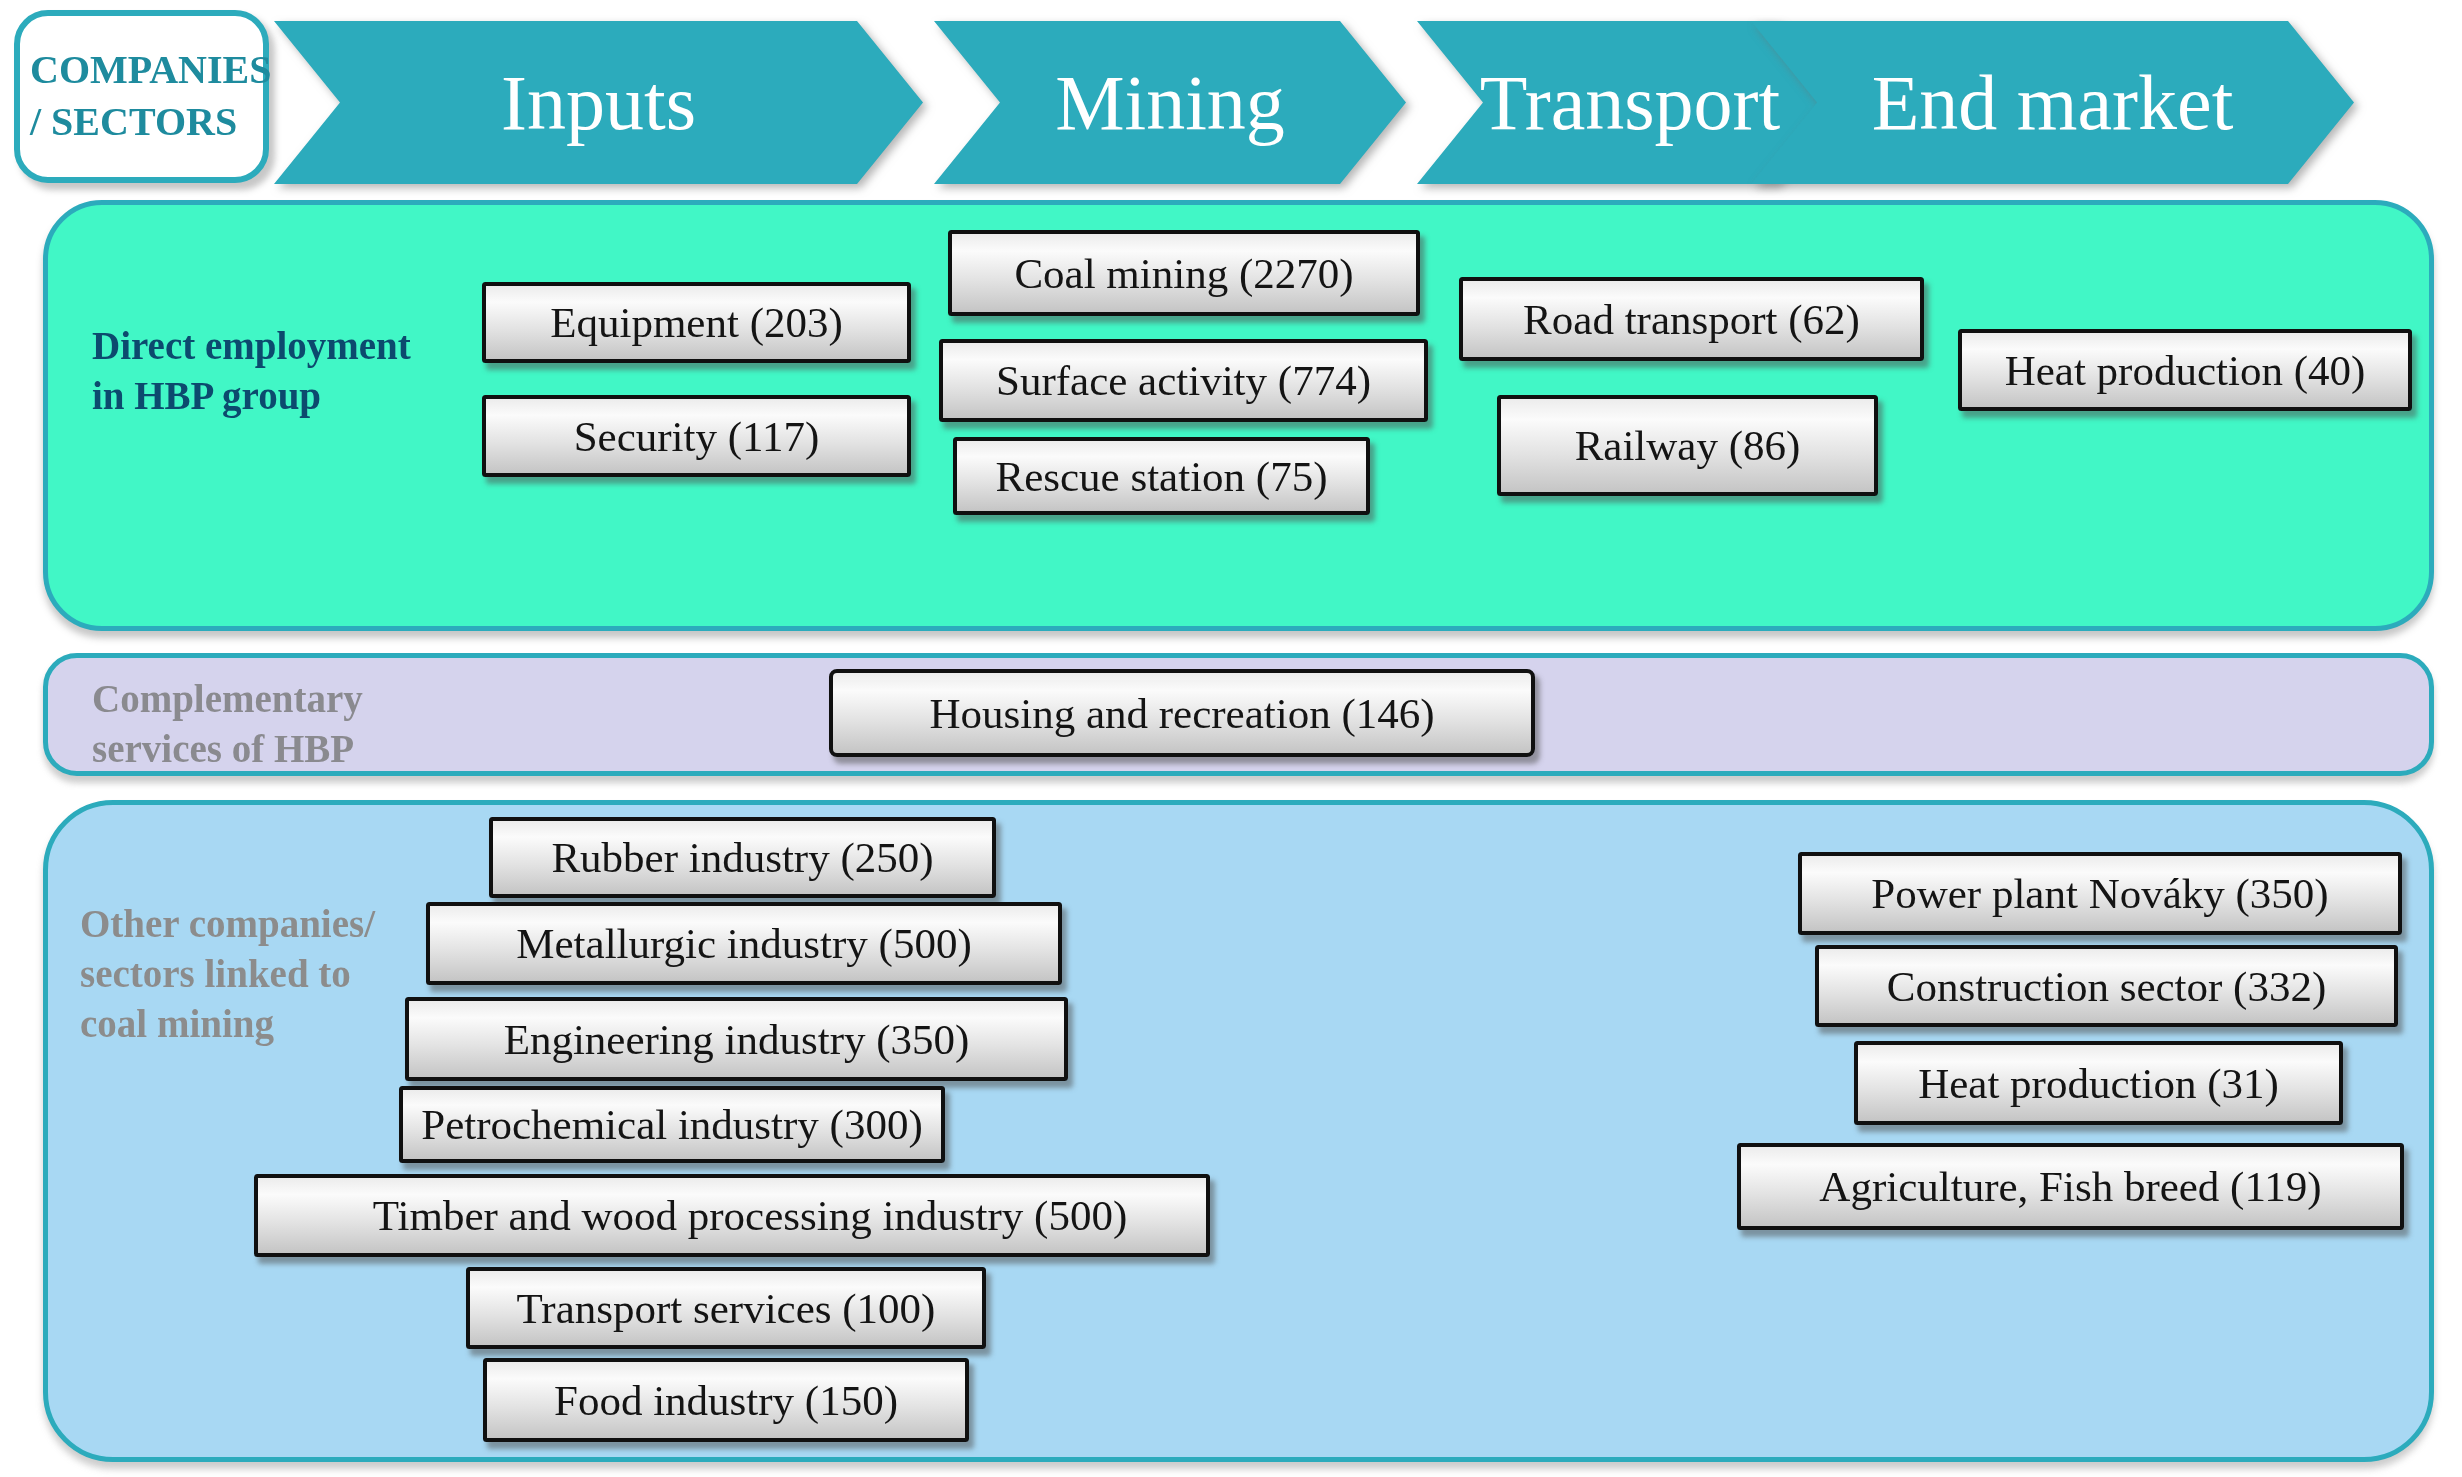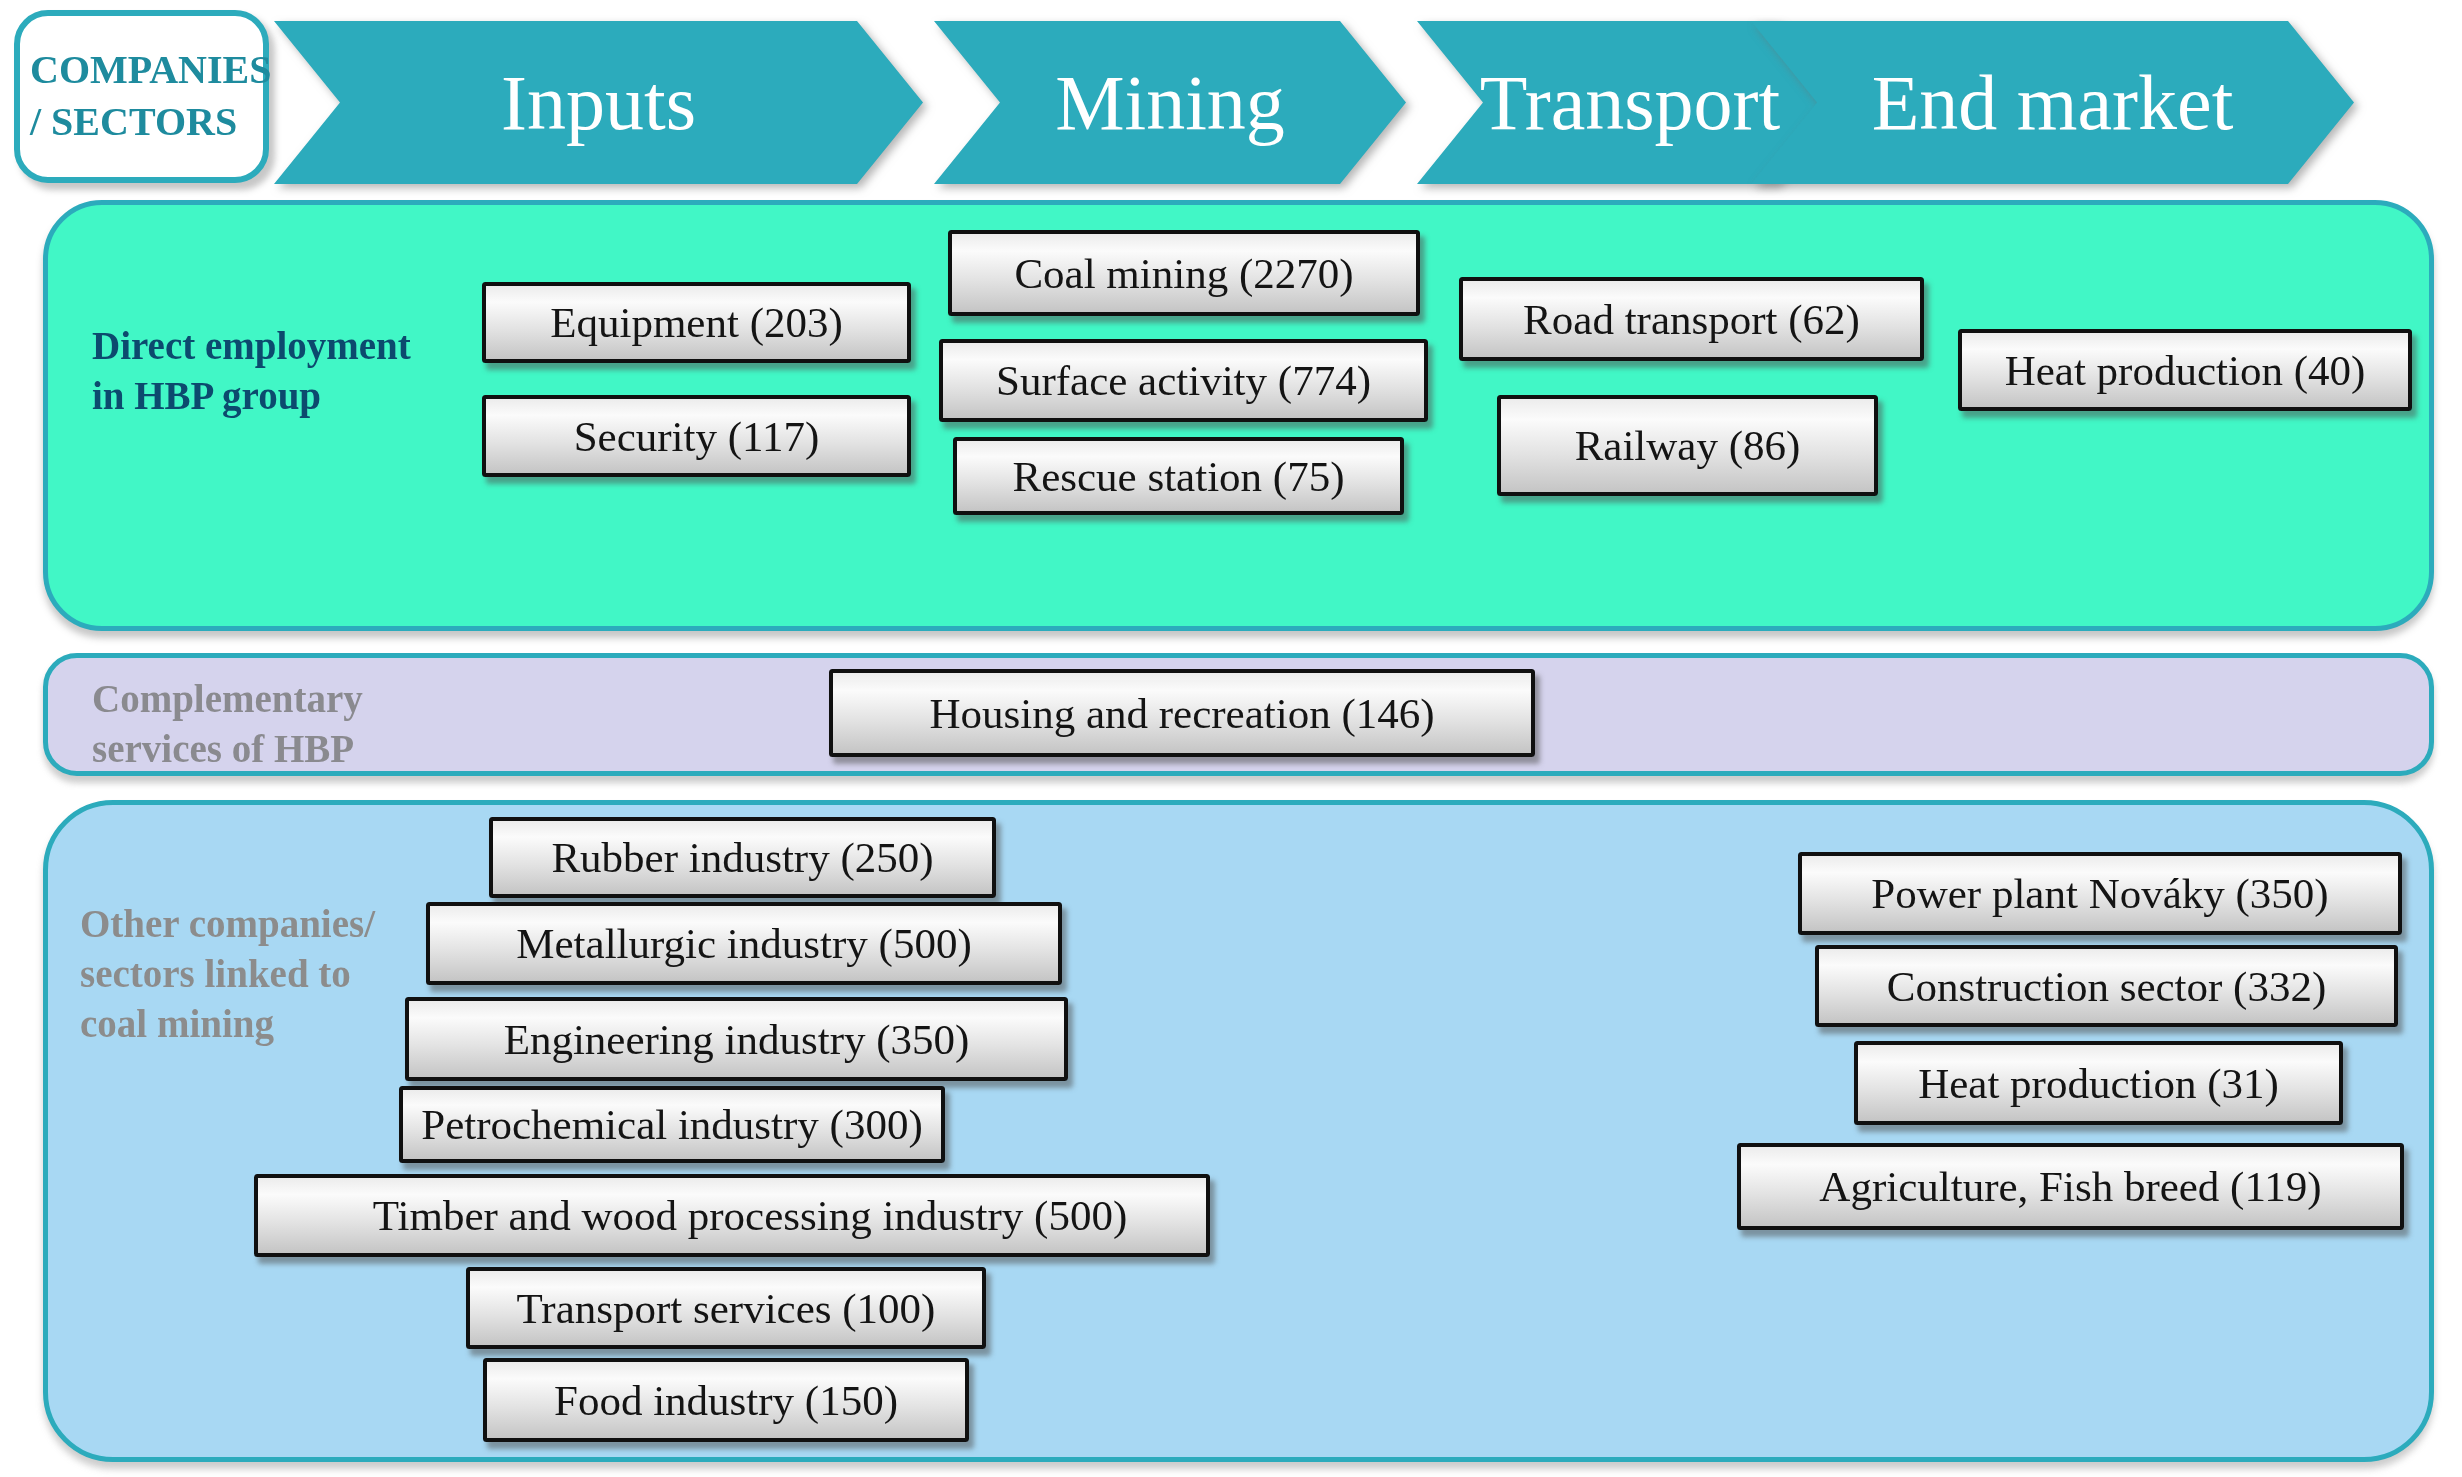--- a/index.html
+++ b/index.html
@@ -45,27 +45,27 @@
     border:4.2px solid #101010;border-radius:3.5px;
     display:flex;align-items:center;justify-content:center;
     font-size:43px;color:#141414;white-space:nowrap;
     box-shadow:4.9px 6.3px 4.9px rgba(80,80,80,.5);
   }
   
   .b1 {left:482px; top:282px; width:429px; height:81px;}
   .b2 {left:482px; top:395px; width:429px; height:82px;}
   .b3 {left:948px;top:230px; width:472px; height:86px;}
   .b4 {left:939px;top:339px; width:489px; height:83px;}
-  .b5 {left:953px;top:437px; width:451px; height:78px;}
+  .b5 {left:953px;top:437px; width:417px; height:78px;}
   .b6 {left:955px;top:532px; width:452px; height:83px;}
   .b7 {left:1459px;top:277px; width:465px; height:84px;}
   .b8 {left:1497px;top:395px; width:381px; height:101px;}
   .b9 {left:1958px;top:329px; width:454px; height:82px;}
   
-  .b10{left:829px;top:669px; width:706px;height:88px;}
+  .b10{left:829px;top:669px; width:706px;height:88px;border-radius:8px;}
   
   .b11{left:489px; top:817px;width:507px; height:81px;}
   .b12{left:426px; top:902px;width:636px; height:83px;}
   .b13{left:405px; top:997px;width:663px; height:84px;}
   .b14{left:399px; top:1086px;width:546px; height:77px;}
   .b15{left:254px; top:1174px;width:956px;height:83px;padding-left:36px;}
   .b16{left:466px; top:1267px;width:520px; height:82px;}
   .b17{left:483px; top:1358px;width:486px; height:84px;}
   
   .b18{left:1798px;top:852px;width:604px; height:83px;}

